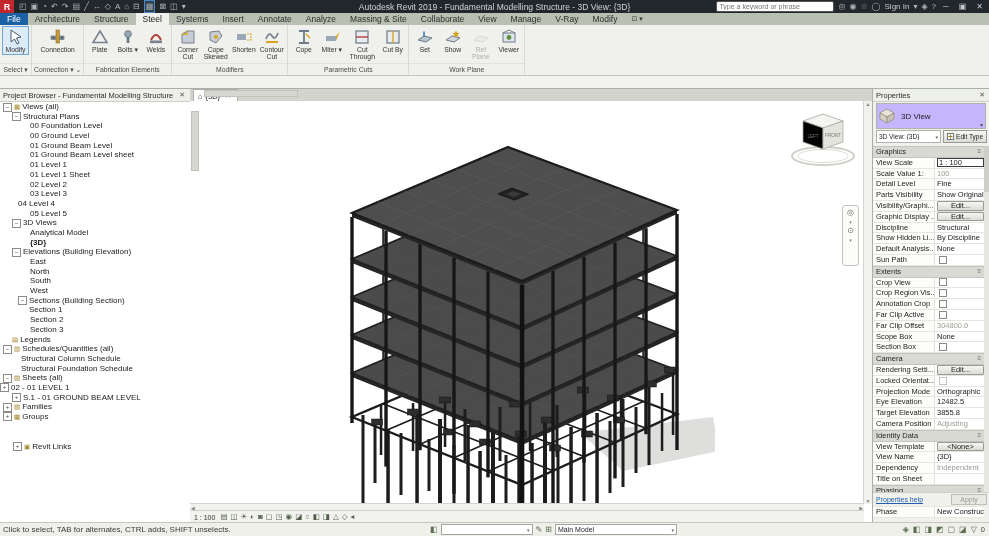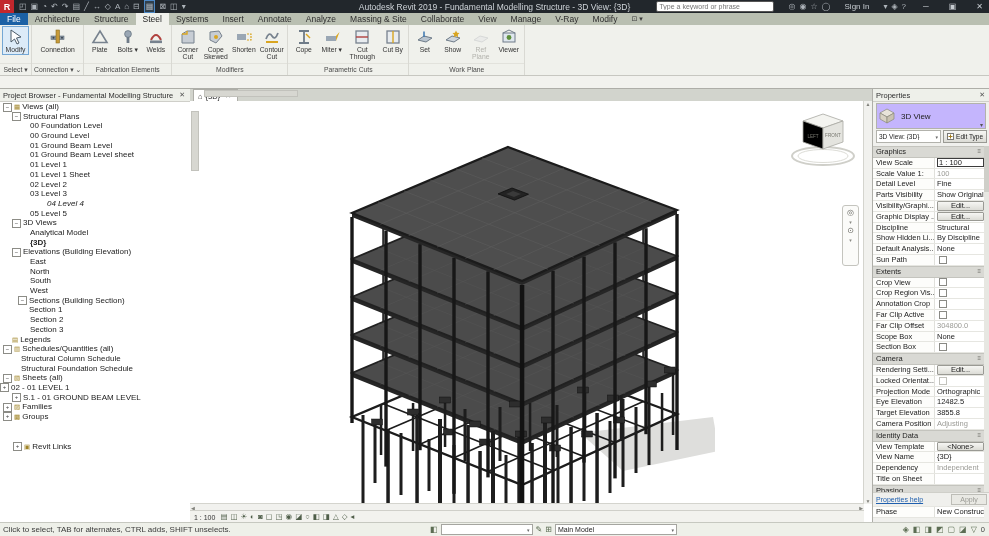--- a/index.html
+++ b/index.html
@@ -7,21 +7,21 @@
         font-family:"Liberation Sans",sans-serif;-webkit-font-smoothing:antialiased;cursor:default;}
   
   #titlebar{position:absolute;left:0;top:0;width:989px;height:13px;background:#22272c;color:#c7ccd1;
             display:flex;align-items:center;font-size:8px;}
   #rlogo{width:14px;height:13px;background:#c2272d;color:#fff;font-weight:bold;font-size:9px;
          display:flex;align-items:center;justify-content:center;}
   #qat{display:flex;align-items:center;gap:4px;margin-left:5px;}
   .qic{font-size:8px;line-height:11px;color:#aeb4ba;}
   .qic.act{border:1px solid #4d88c5;background:#31404d;padding:0 1px;}
   #apptitle{position:absolute;left:0;right:0;text-align:center;font-size:8.5px;color:#cfd4d9;pointer-events:none;}
-  #tright{position:absolute;right:3px;top:1px;display:flex;align-items:center;gap:14px;padding-left:16px;}
+  #tright{position:absolute;right:3px;top:1px;display:flex;align-items:center;gap:4px;padding-left:16px;}
   #searchbox{width:112px;height:9px;border:1px solid #555;border-radius:2px;background:#fff;color:#555;
              font-size:7px;padding:0 2px;font-family:"Liberation Sans",sans-serif;}
   .tic{font-size:8px;color:#aeb4ba;}
   #signin{font-size:8px;color:#c7ccd1;}
   .winbtn{font-size:8px;color:#c7ccd1;padding:0 3px;}
   
   #tabrow{position:absolute;left:0;top:13px;width:989px;height:12px;background:#b9bfb1;display:flex;align-items:flex-end;}
   .tab{height:12px;line-height:12px;padding:0 7px;font-size:8.5px;color:#2e2e2e;}
   .tab.file{background:#1b61a5;color:#fff;}
   .tab.active{background:#f0f1ec;color:#1d1d1d;}
@@ -416,21 +416,21 @@
           <span>01 Level 1 Sheet</span>
         </div>
         <div class="trow" style="padding-left: 21px;">
           <span class="tspacer"></span>
           <span>02 Level 2</span>
         </div>
         <div class="trow" style="padding-left: 21px;">
           <span class="tspacer"></span>
           <span>03 Level 3</span>
         </div>
-        <div class="trow" style="padding-left: 38px; font-style: italic;">
+        <div class="trow" style="padding-left: 9px;">
           <span class="tspacer"></span>
           <span>04 Level 4</span>
         </div>
         <div class="trow" style="padding-left: 21px;">
           <span class="tspacer"></span>
           <span>05 Level 5</span>
         </div>
         <div class="trow" style="padding-left: 12px;">
           <span class="texp">−</span>
           <span>3D Views</span>

